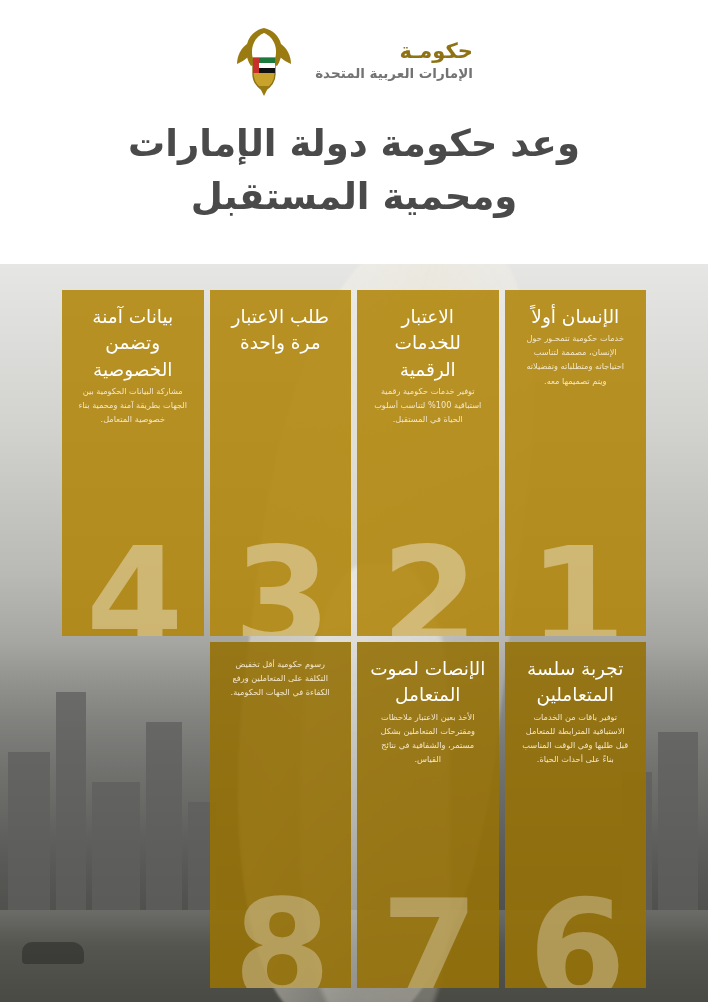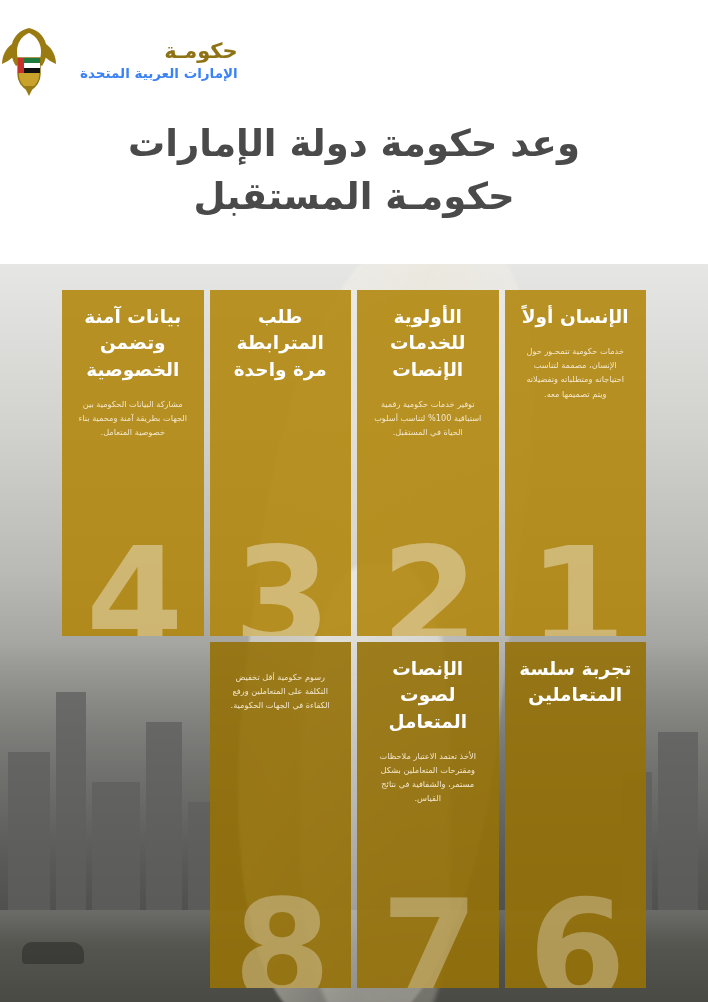--- a/index.html
+++ b/index.html
@@ -21,21 +21,21 @@
   
   .header {
     position: relative;
     height: 264px;
     background: #ffffff;
   }
   .emblem-row {
     display: flex;
     flex-direction: row;
     align-items: center;
-    justify-content: flex-end;
+    justify-content: center;
     gap: 22px;
     padding-top: 24px;
   }
   .emblem {
     width: 58px;
     height: 72px;
     position: relative;
     flex: 0 0 auto;
   }
   .emblem svg { display: block; }
@@ -46,21 +46,21 @@
   }
   .emblem-text .line1 {
     font-size: 21px;
     font-weight: bold;
     color: #8e7214;
     letter-spacing: 1px;
   }
   .emblem-text .line2 {
     font-size: 13.5px;
     font-weight: bold;
-    color: #3b82f6;
+    color: #737373;
   }
 
   .main-title {
     margin-top: 22px;
     text-align: center;
     color: #4a4a4a;
     font-weight: bold;
     font-size: 37px;
     line-height: 1.42;
     letter-spacing: 1px;
@@ -151,30 +151,30 @@
     padding: 14px 10px 4px 10px;
     display: flex;
     flex-direction: column;
     align-items: center;
   }
   .card.dark { background: rgba(150,113,8, .90); }
   .card .title {
     position: relative;
     z-index: 2;
     color: #ffffff;
-    font-weight: bold;
+    font-weight: normal;
     font-size: 18.5px;
     line-height: 1.42;
     text-align: center;
     letter-spacing: .2px;
   }
   .card .desc {
     position: relative;
     z-index: 2;
-    margin-top: 14px;
+    margin-top: 1px;
     color: #f2e6c9;
     font-size: 8.2px;
     line-height: 1.72;
     text-align: center;
     padding: 0 4px;
   }
   .card .num {
     position: absolute;
     z-index: 1;
     left: 0; right: 0;
@@ -214,21 +214,21 @@
           <rect x="18" y="44" width="22" height="5" fill="#111111"></rect>
           <rect x="18" y="34" width="6" height="15" fill="#c8302b"></rect>
 
           <path d="M24 62 L29 72 L34 62 Z" fill="#9a7b12"></path>
         </svg>
       </div>
     </div>
 
     <div class="main-title">
       <span class="t1">وعد حكومة دولة الإمارات</span>
-      <span class="t2">حكومـة المستقبل</span>
+      <span class="t2">ومحمية المستقبل</span>
     </div>
   </div>
 
   <div class="band">
 
     <div class="photo">
       <div class="city">
         <div class="bldg" style="left:8px;  width:42px; height:180px;"></div>
         <div class="bldg" style="left:56px; width:30px; height:240px;"></div>
         <div class="bldg" style="left:92px; width:48px; height:150px;"></div>
@@ -245,45 +245,46 @@
 
     <div class="grid">
 
       <div class="card">
         <div class="title">الإنسان أولاً</div>
         <div class="desc">خدمات حكومية تتمحـور حول الإنسان، مصممة لتناسب احتياجاته ومتطلباته وتفضيلاته ويتم تصميمها معه.</div>
         <div class="num">1</div>
       </div>
 
       <div class="card">
-        <div class="title">الأولوية للخدمات الإنصات</div>
+        <div class="title">الاعتبار للخدمات الرقمية</div>
         <div class="desc">توفير خدمات حكومية رقمية استباقية 100% لتناسب أسلوب الحياة في المستقبل.</div>
         <div class="num">2</div>
       </div>
 
       <div class="card">
-        <div class="title">طلب المترابطة مرة واحدة</div>
+        <div class="title">طلب الاعتبار مرة واحدة</div>
         <div class="num">3</div>
       </div>
 
       <div class="card">
         <div class="title">بيانات آمنة وتضمن الخصوصية</div>
         <div class="desc">مشاركة البيانات الحكومية بين الجهات بطريقة آمنة ومحمية بناء خصوصية المتعامل.</div>
         <div class="num">4</div>
       </div>
 
 
       <div class="card dark">
         <div class="title">تجربة سلسة المتعاملين</div>
+        <div class="desc">توفير باقات من الخدمات الاستباقية المترابطة للمتعامل قبل طلبها وفي الوقت المناسب بناءً على أحداث الحياة.</div>
         <div class="num">6</div>
       </div>
 
       <div class="card dark">
         <div class="title">الإنصات لصوت المتعامل</div>
-        <div class="desc">الأخذ تعتمد الاعتبار ملاحظات ومقترحات المتعاملين بشكل مستمر، والشفافية في نتائج القياس.</div>
+        <div class="desc">الأخذ بعين الاعتبار ملاحظات ومقترحات المتعاملين بشكل مستمر، والشفافية في نتائج القياس.</div>
         <div class="num">7</div>
       </div>
 
       <div class="card dark">
         <div class="desc">رسوم حكومية أقل تخفيض التكلفة على المتعاملين ورفع الكفاءة في الجهات الحكومية.</div>
         <div class="num">8</div>
       </div>
 
     </div>
   </div>

